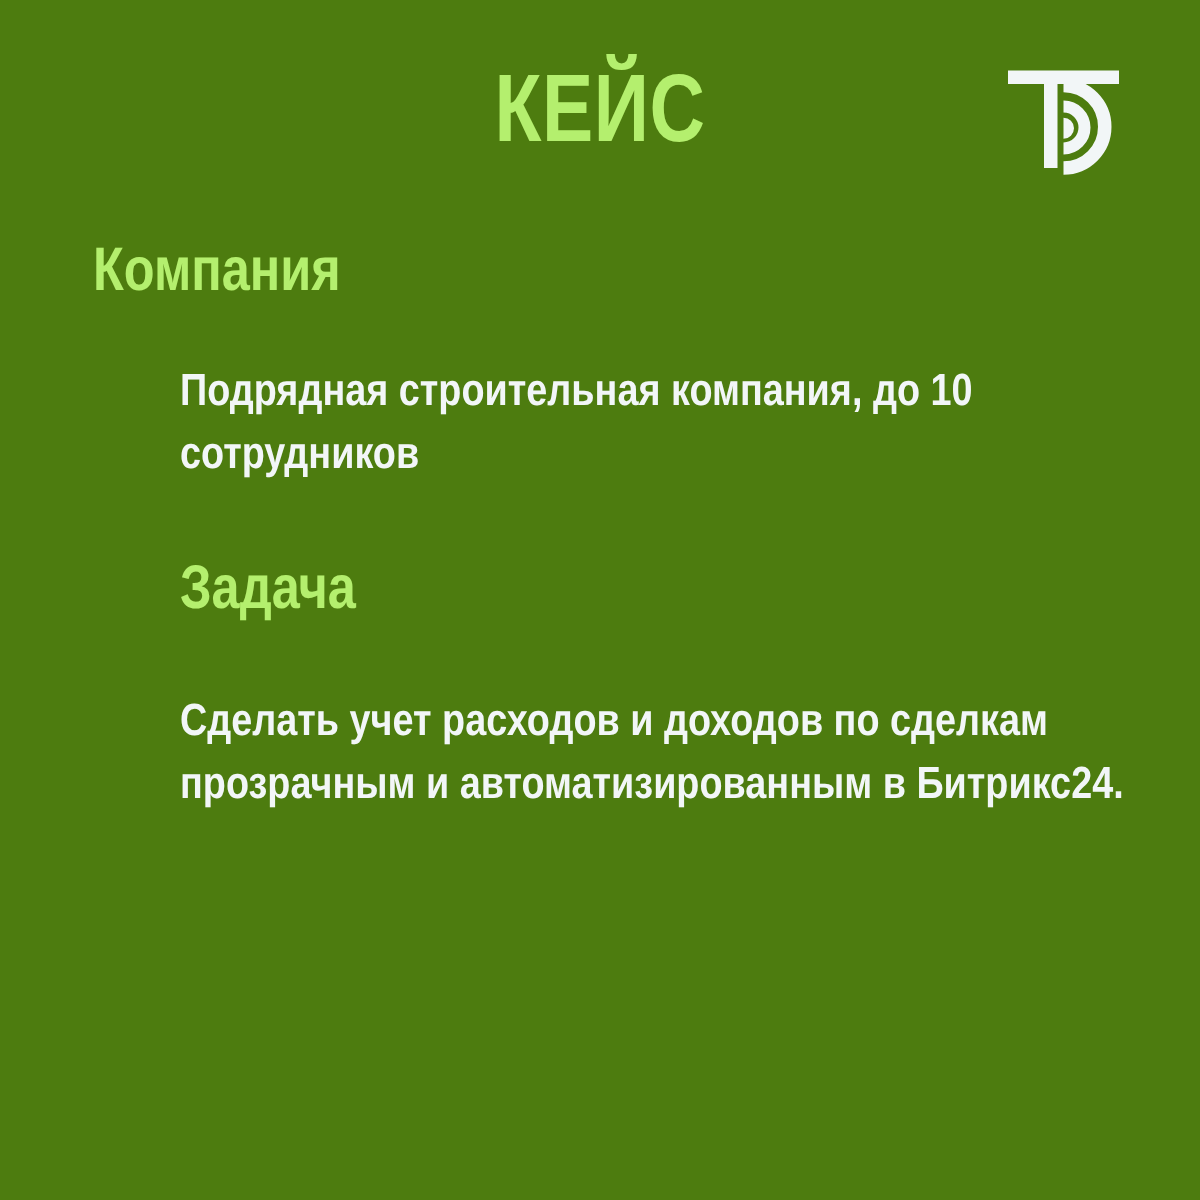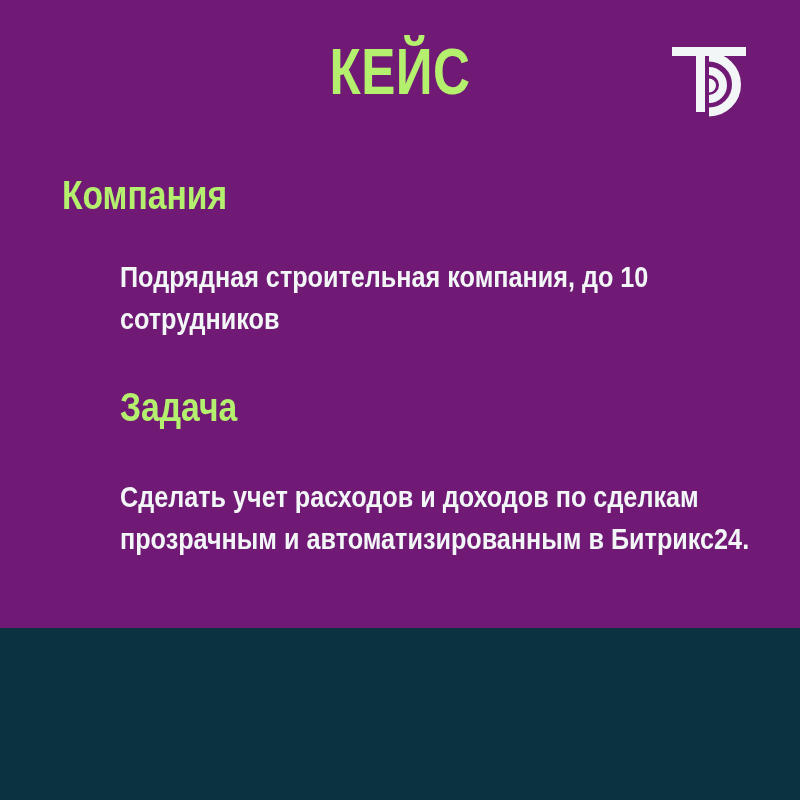--- a/index.html
+++ b/index.html
@@ -12,22 +12,22 @@
     height: 800px;
     overflow: hidden;
     background: #0b3240;
     font-family: "Liberation Sans", "DejaVu Sans", sans-serif;
     -webkit-font-smoothing: antialiased;
   }
 
   .slide {
     position: relative;
     width: 800px;
-    height: 628px;
-    background: #701a75;
+    height: 800px;
+    background: #4d7c0f;
     box-sizing: border-box;
     overflow: hidden;
   }
 
   
   .header {
     position: absolute;
     left: 0;
     top: 0;
     width: 800px;
@@ -56,21 +56,21 @@
     top: 40px;
     width: 84px;
     height: 78px;
   }
   .logo svg { display: block; }
 
   
   .content {
     position: absolute;
     left: 0;
-    top: 160px;
+    top: 144px;
     width: 800px;
   }
 
   .section-heading {
     color: #b4ef6e;
     font-size: 41px;
     line-height: 50px;
     font-weight: 700;
     transform: scaleX(0.82);
     transform-origin: 0 0;

